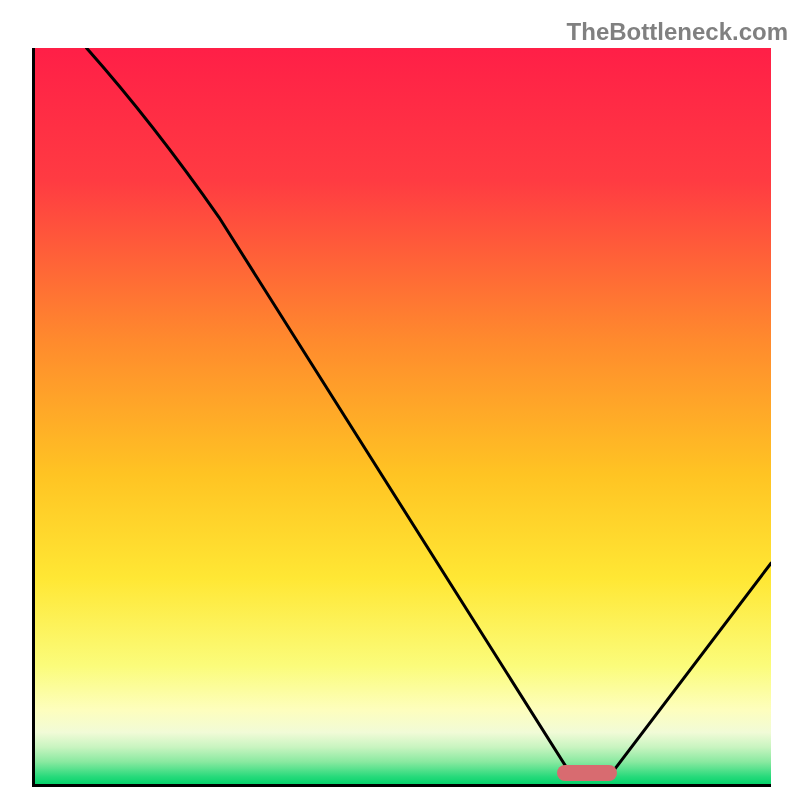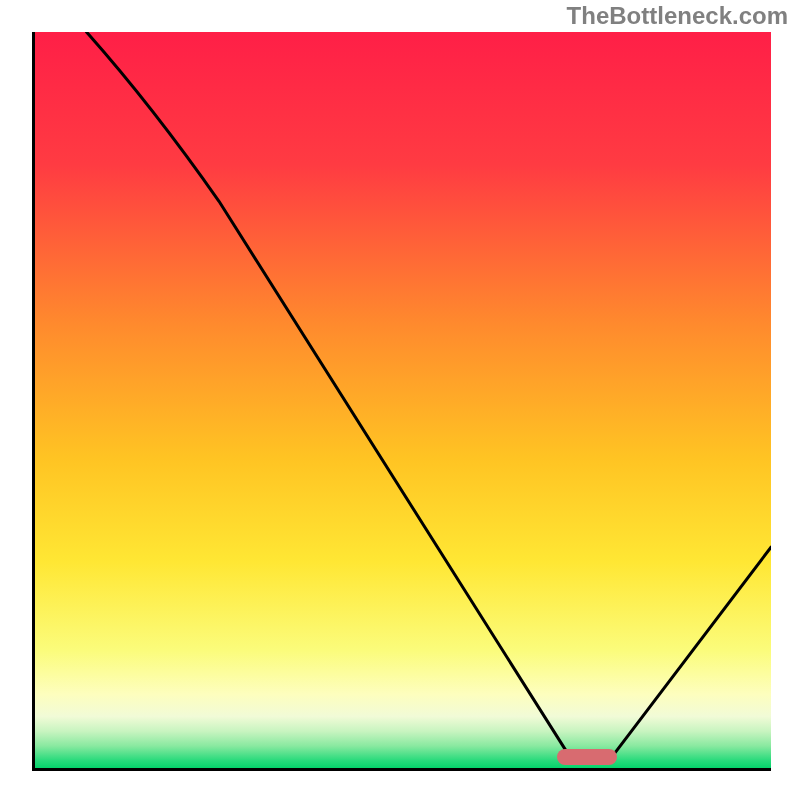--- a/index.html
+++ b/index.html
@@ -7,20 +7,21 @@
     padding: 0;
     width: 800px;
     height: 800px;
     background: #ffffff;
     font-family: Arial, Helvetica, sans-serif;
   }
   .container {
     position: relative;
     width: 800px;
     height: 580px;
+    margin-top: 16px;
   }
   .watermark {
     position: absolute;
     top: 2px;
     right: 12px;
     font-size: 24px;
     font-weight: bold;
     color: #808080;
     z-index: 10;
   }

